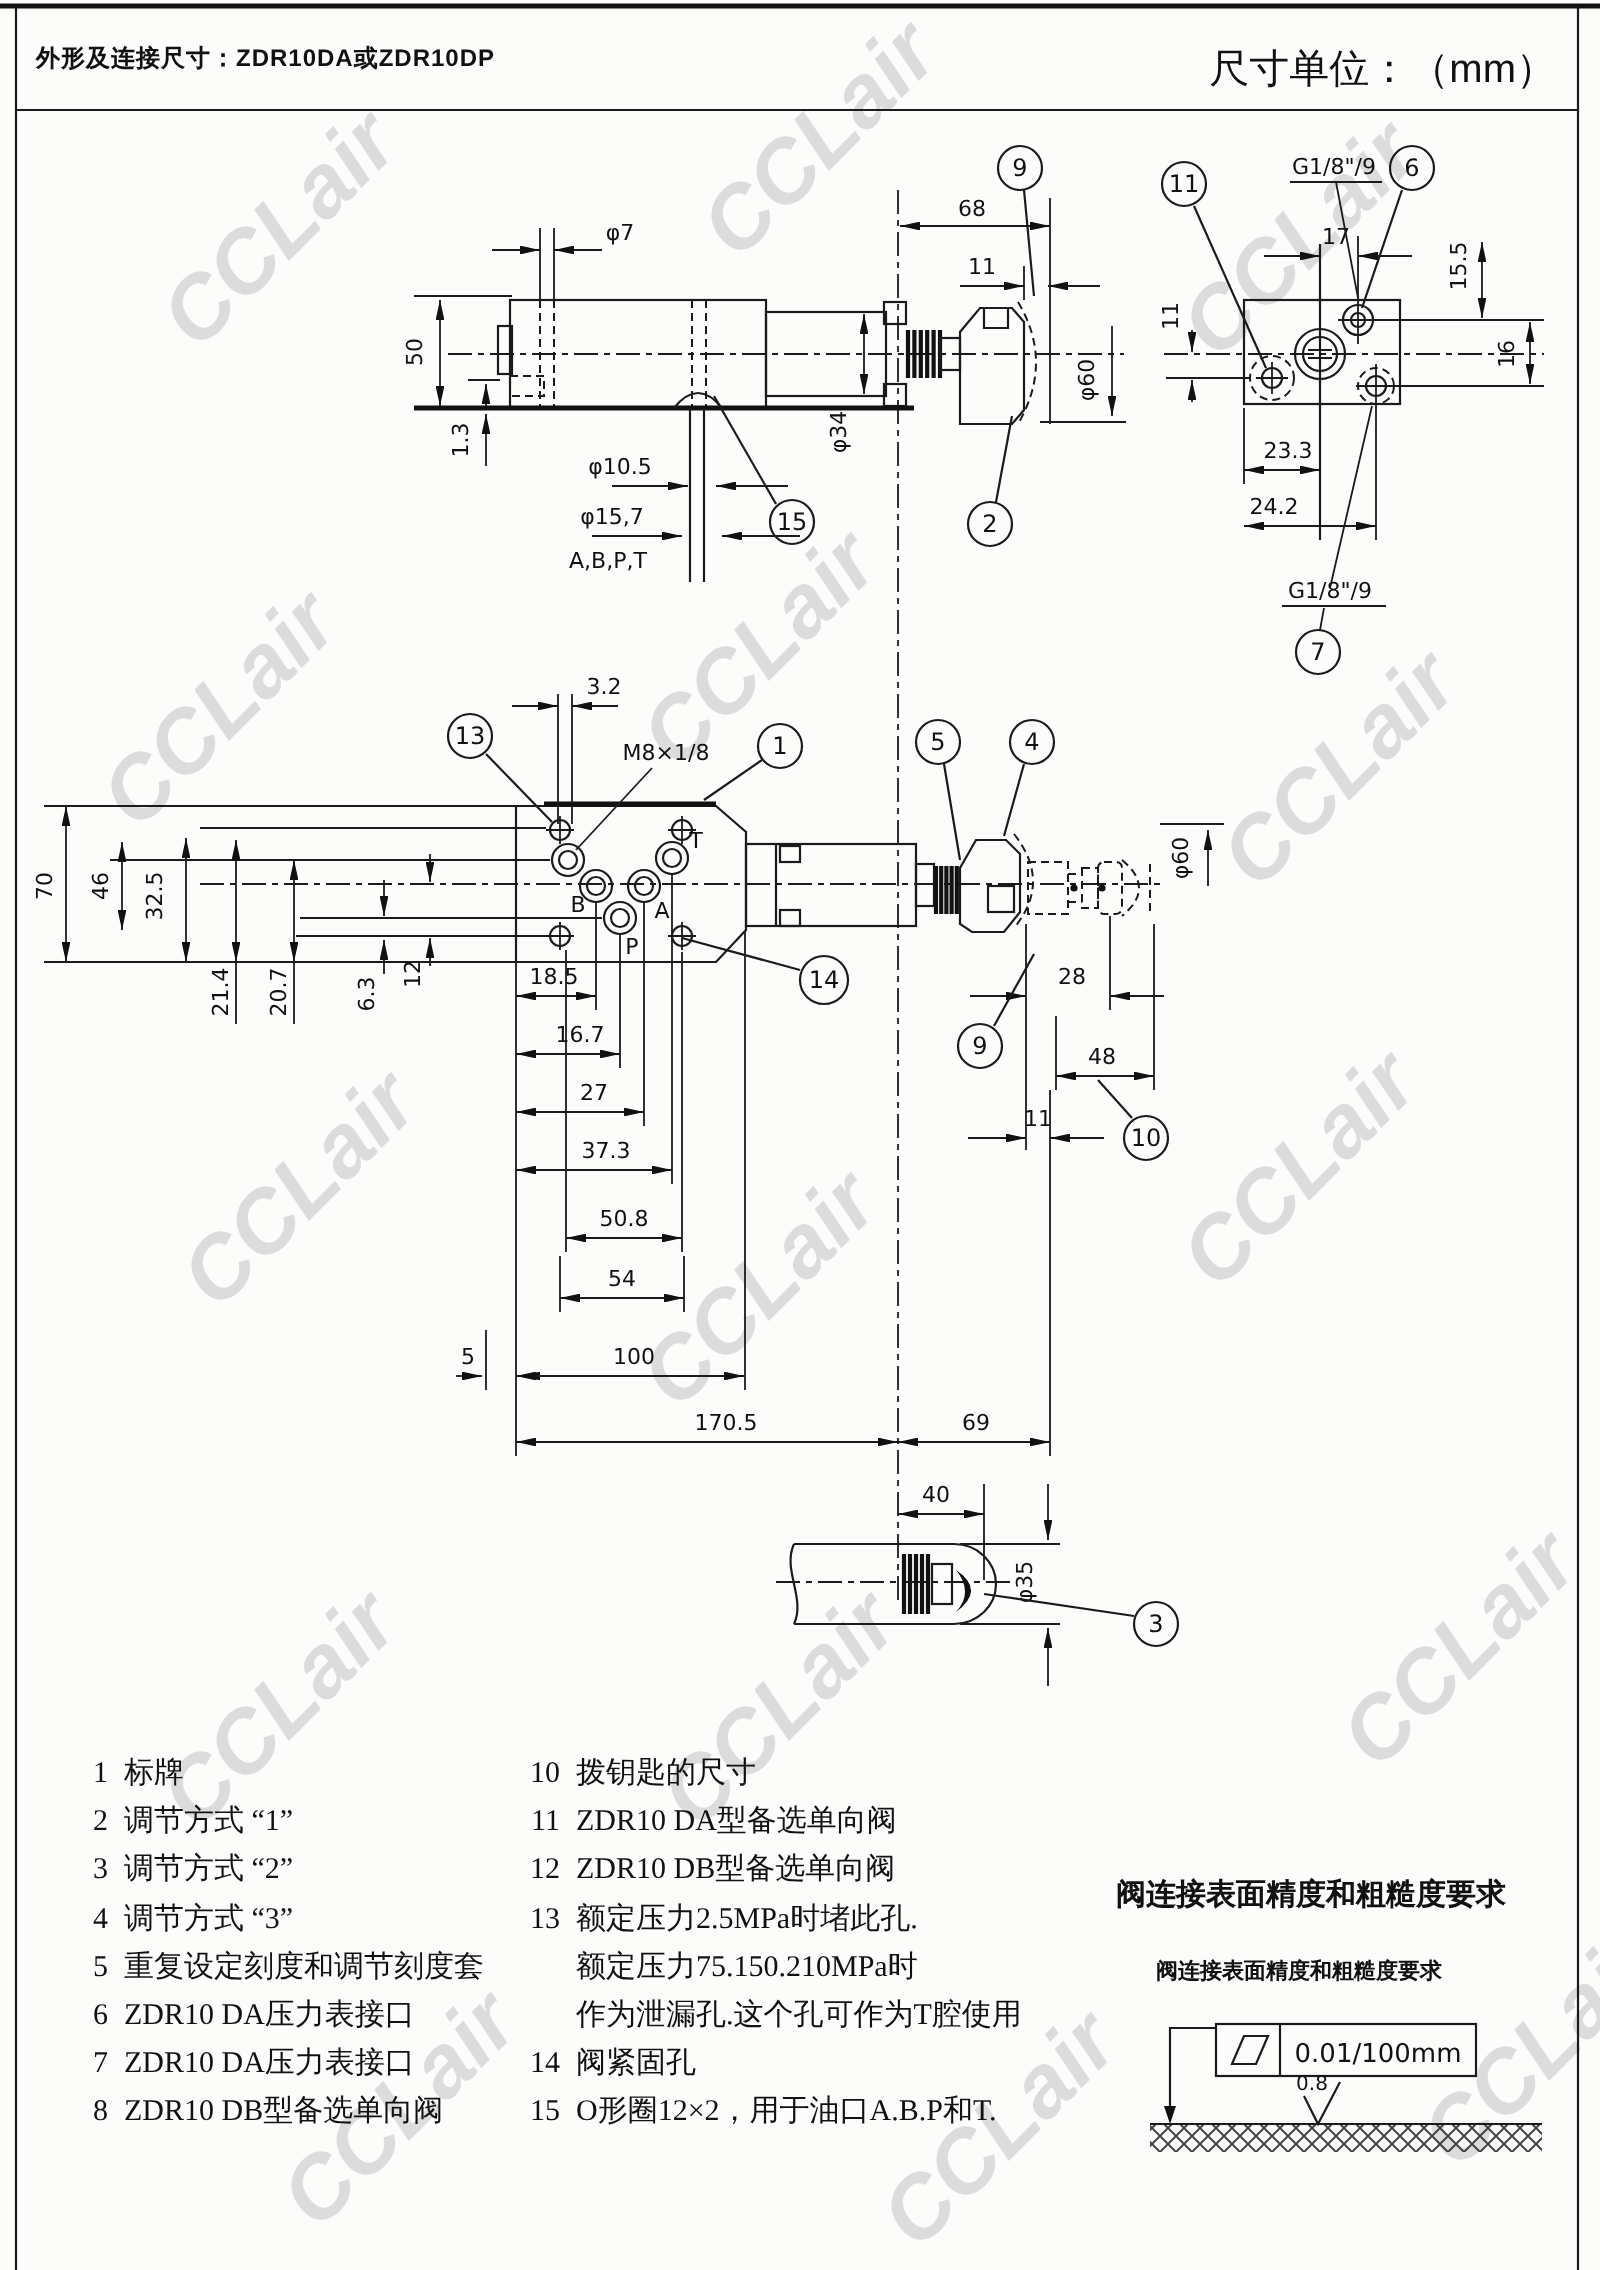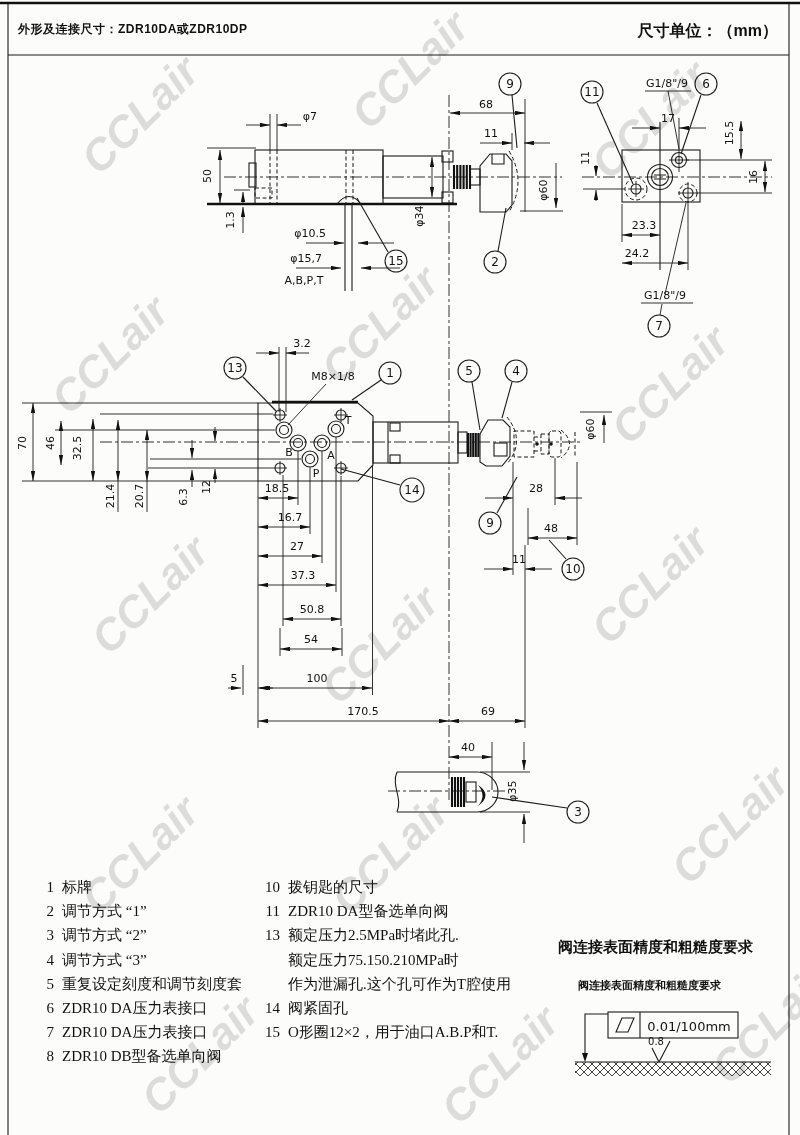--- a/index.html
+++ b/index.html
@@ -1,19 +1,19 @@
 <!DOCTYPE html>
 <html><head>
 <meta charset="utf-8">
 <style>
   html,body{margin:0;padding:0;background:#e8e8e8;}
   .page{position:relative;width:800px;height:1135px;background:#fcfcfb;overflow:hidden;
         font-family:"Liberation Sans","DejaVu Sans",sans-serif;color:#111;}
   .hdr-left{position:absolute;left:18px;top:21px;font-size:12px;font-weight:bold;letter-spacing:.5px;}
-  .hdr-right{position:absolute;right:22px;top:21px;font-size:16px;font-weight:bold;}
+  .hdr-right{position:absolute;right:22px;top:21px;font-size:20px;font-weight:normal;}
   .wm{position:absolute;width:220px;text-align:center;font-size:44px;font-weight:bold;font-style:italic;
       color:rgba(110,110,110,0.22);transform:rotate(-45deg);pointer-events:none;user-select:none;}
   svg{position:absolute;left:0;top:0;}
   .ln{stroke:#1b1b1b;stroke-width:1.1;fill:none;}
   .thk{stroke:#111;stroke-width:2.4;fill:none;}
   .bars{stroke:#111;stroke-width:2.1;fill:none;}
   .dsh{stroke:#1b1b1b;stroke-width:1;fill:none;stroke-dasharray:4 2.5;}
   .cl{stroke:#1b1b1b;stroke-width:.9;fill:none;stroke-dasharray:12 3 3 3;}
   .dim{stroke:#1b1b1b;stroke-width:.9;fill:none;}
   .dimtxt{font-family:"DejaVu Sans",sans-serif;font-size:11px;fill:#111;text-anchor:middle;}
@@ -377,20 +377,21 @@
     <div class="leg-row"><span class="leg-num">3</span><span>调节方式 “2”</span></div>
     <div class="leg-row"><span class="leg-num">4</span><span>调节方式 “3”</span></div>
     <div class="leg-row"><span class="leg-num">5</span><span>重复设定刻度和调节刻度套</span></div>
     <div class="leg-row"><span class="leg-num">6</span><span>ZDR10 DA压力表接口</span></div>
     <div class="leg-row"><span class="leg-num">7</span><span>ZDR10 DA压力表接口</span></div>
     <div class="leg-row"><span class="leg-num">8</span><span>ZDR10 DB型备选单向阀</span></div>
   </div>
   <div class="legend leg-r">
     <div class="leg-row"><span class="leg-num">10</span><span>拨钥匙的尺寸</span></div>
     <div class="leg-row"><span class="leg-num">11</span><span>ZDR10 DA型备选单向阀</span></div>
+    <div class="leg-row"><span class="leg-num">12</span><span>ZDR10 DB型备选单向阀</span></div>
     <div class="leg-row"><span class="leg-num">13</span><span>额定压力2.5MPa时堵此孔.</span></div>
     <div class="leg-row"><span class="leg-num"></span><span>额定压力75.150.210MPa时</span></div>
     <div class="leg-row"><span class="leg-num"></span><span>作为泄漏孔.这个孔可作为T腔使用</span></div>
     <div class="leg-row"><span class="leg-num">14</span><span>阀紧固孔</span></div>
     <div class="leg-row"><span class="leg-num">15</span><span>O形圈12×2，用于油口A.B.P和T.</span></div>
   </div>
 
   <div class="req-title">阀连接表面精度和粗糙度要求</div>
   <div class="req-sub">阀连接表面精度和粗糙度要求</div>
 

